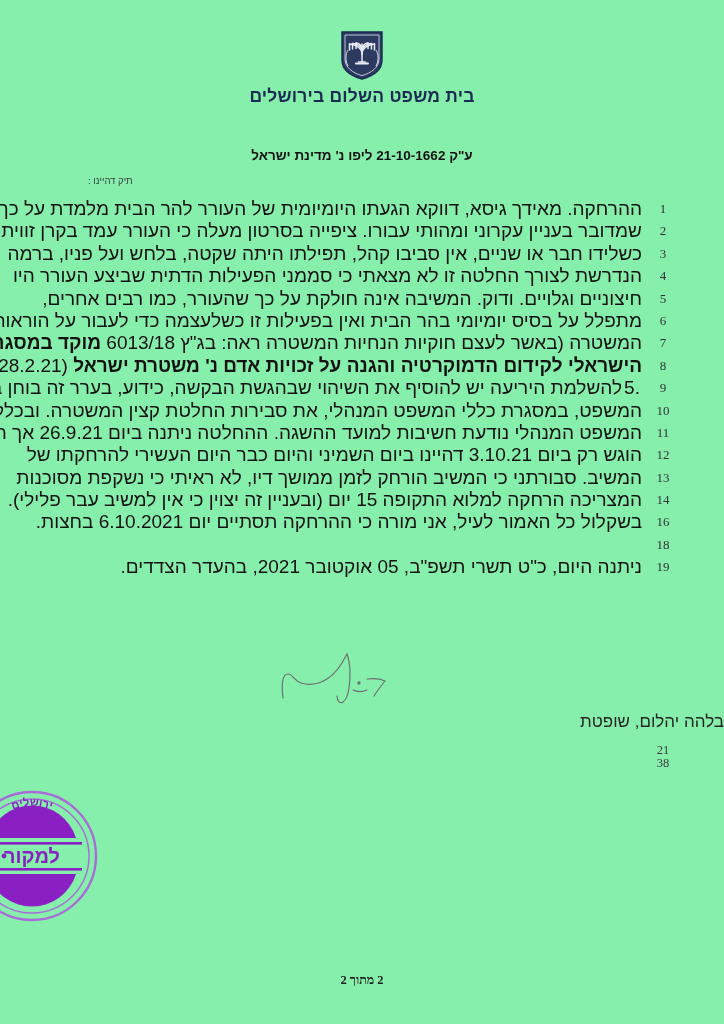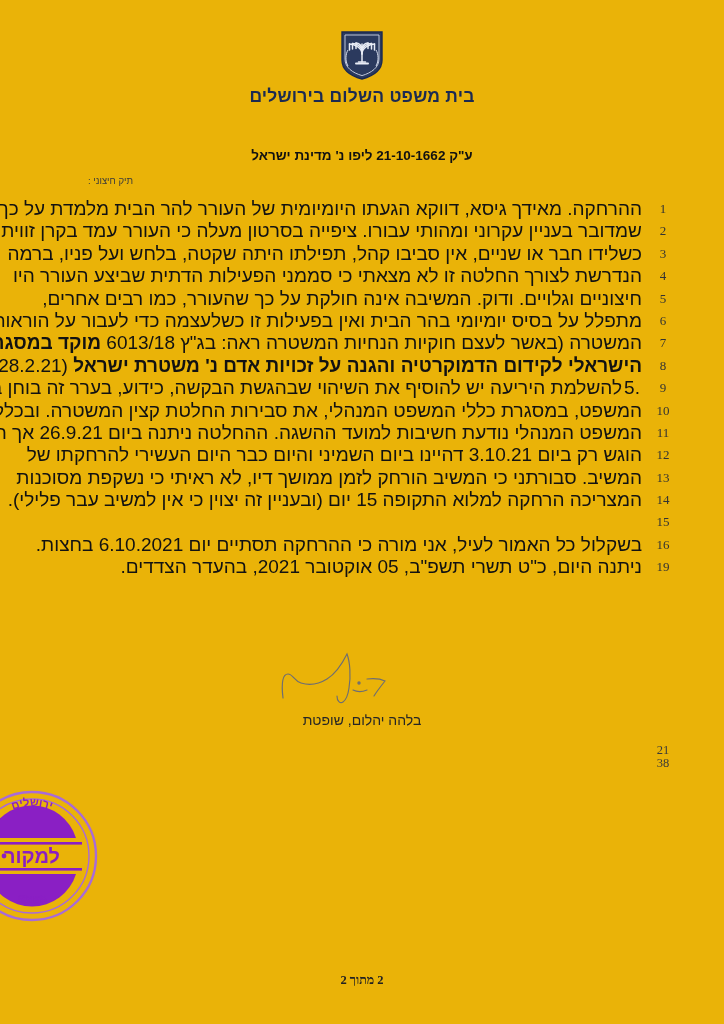--- a/index.html
+++ b/index.html
@@ -13,21 +13,21 @@
     height: 1024px;
     position: relative;
     overflow: hidden;
     font-family: "Liberation Sans", "DejaVu Sans", sans-serif;
     color: #1a1a1a;
   }
 
   .page {
     position: absolute;
     inset: 0;
-    background: #eab308;
+    background: #86efac;
   }
 
   
   .header {
     position: absolute;
     top: 30px;
     left: 0;
     right: 0;
     text-align: center;
   }
@@ -119,23 +119,24 @@
     position: absolute;
     top: 648px;
     left: 0;
     right: 0;
     text-align: center;
     direction: rtl;
   }
   .sig-svg { display: block; margin: 0 auto; }
   .judge-name {
     margin-top: 2px;
-    font-size: 14px;
+    font-size: 17px;
     color: #262626;
     direction: rtl;
+    text-align: right;
   }
 
   
   .tail-numbers {
     position: absolute;
     top: 744px;
     right: 40px;
     width: 42px;
     text-align: center;
     font-family: "Liberation Serif", "DejaVu Serif", serif;
@@ -197,21 +198,21 @@
       <g stroke="#d8dfee" stroke-width="1" fill="none">
         <path d="M9 36 C6 31 6.5 24 9 20"></path>
         <path d="M37 36 C40 31 39.5 24 37 20"></path>
       </g>
     </svg>
     <div class="court-name">בית משפט השלום בירושלים</div>
   </div>
 
   <div class="case-block">
     <div class="case-title">ע"ק 21-10-1662 ליפו נ' מדינת ישראל</div>
-    <div class="external-file">תיק חיצוני :</div>
+    <div class="external-file">תיק דהיינו :</div>
   </div>
 
   <div class="body-area" id="body-area">
       <div class="line-row">
         <div class="line-no">1</div>
         <div class="line-text right"><span>ההרחקה. מאידך גיסא, דווקא הגעתו היומיומית של העורר להר הבית מלמדת על כך</span></div>
       </div>
       <div class="line-row">
         <div class="line-no">2</div>
         <div class="line-text right"><span>שמדובר בעניין עקרוני ומהותי עבורו. ציפייה בסרטון מעלה כי העורר עמד בקרן זווית</span></div>
@@ -258,26 +259,26 @@
       </div>
       <div class="line-row">
         <div class="line-no">13</div>
         <div class="line-text right"><span>המשיב. סבורתני כי המשיב הורחק לזמן ממושך דיו, לא ראיתי כי נשקפת מסוכנות</span></div>
       </div>
       <div class="line-row">
         <div class="line-no">14</div>
         <div class="line-text right"><span>המצריכה הרחקה למלוא התקופה 15 יום (ובעניין זה יצוין כי אין למשיב עבר פלילי).</span></div>
       </div>
       <div class="line-row">
-        <div class="line-no">15</div>
-        <div class="line-text right"><span></span></div>
-      </div>
-      <div class="line-row">
         <div class="line-no">16</div>
         <div class="line-text right"><span>בשקלול כל האמור לעיל, אני מורה כי ההרחקה תסתיים יום 6.10.2021 בחצות.</span></div>
+      </div>
+      <div class="line-row">
+        <div class="line-no">18</div>
+        <div class="line-text right"><span></span></div>
       </div>
       <div class="line-row">
         <div class="line-no">19</div>
         <div class="line-text right"><span>ניתנה היום, כ"ט תשרי תשפ"ב, 05 אוקטובר 2021, בהעדר הצדדים.</span></div>
       </div>
     </div>
 
   <div class="signature-wrap">
     <svg class="sig-svg" width="190" height="62" viewBox="0 0 190 62" aria-hidden="true">
       <g fill="none" stroke="#6d6d73" stroke-width="1.15" stroke-linecap="round">

